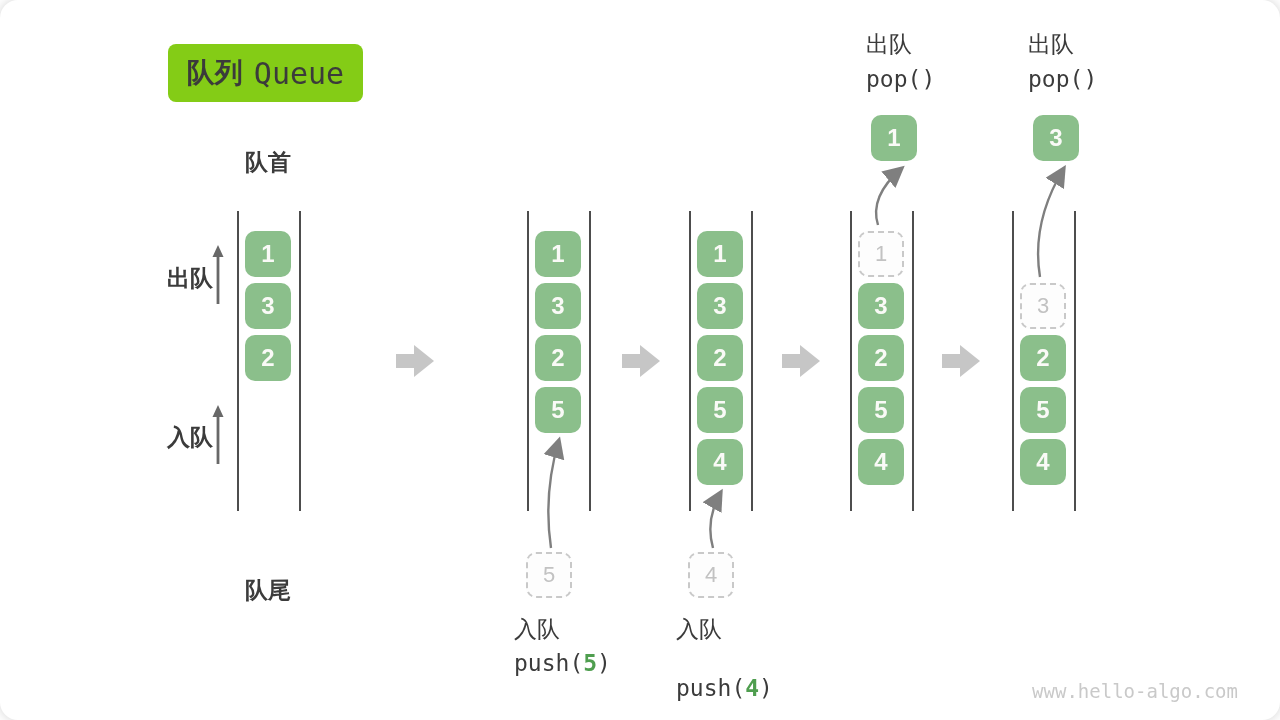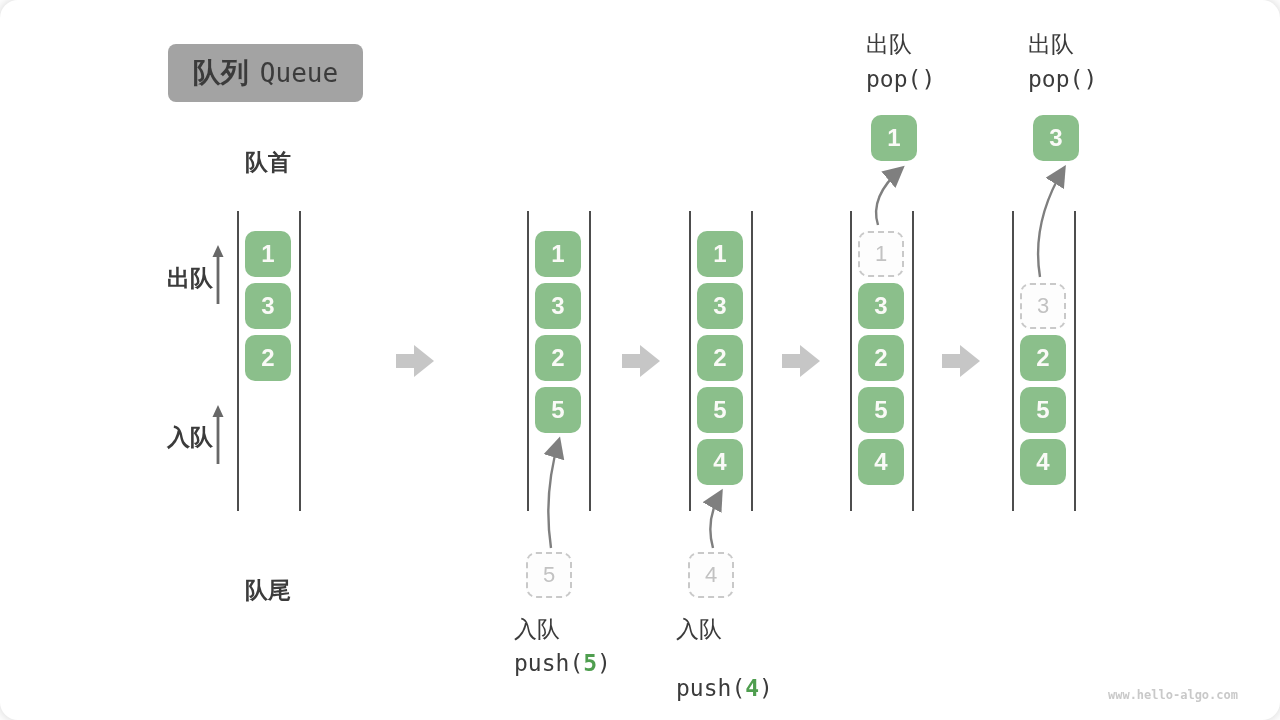--- a/index.html
+++ b/index.html
@@ -8,25 +8,25 @@
     width: 1280px; height: 720px;
     background: #ffffff;
     border-radius: 18px;
     box-shadow: 0 0 12px rgba(0,0,0,.18);
     overflow: hidden;
     font-family: "Liberation Sans", "DejaVu Sans", sans-serif;
   }
   .title-box {
     position: absolute; left: 168px; top: 44px;
     width: 195px; height: 58px;
-    background: #a3a3a3; border-radius: 8px;
+    background: #84cc16; border-radius: 8px;
     display: flex; align-items: center; justify-content: center; gap: 11px;
   }
   .title-zh { font-size: 28px; font-weight: 700; color: #3b3b3b; }
-  .title-en { font-family: "DejaVu Sans Mono", "Liberation Mono", monospace; font-size: 26px; color: #3b3b3b; }
+  .title-en { font-family: "DejaVu Sans Mono", "Liberation Mono", monospace; font-size: 30px; color: #3b3b3b; }
   .lbl { position: absolute; color: #3b3b3b; font-size: 23px; font-weight: 700; white-space: nowrap; transform: translate(-50%, -50%); }
   .vline { position: absolute; width: 2px; background: #4d4d4d; }
   .qbox {
     position: absolute; width: 46px; height: 46px;
     background: #8bbf8b; border-radius: 10px;
     display: flex; align-items: center; justify-content: center;
     color: #fafaf7; font-size: 24px; font-weight: 600;
   }
   .ghost {
     background: #fdfdfd;
@@ -35,23 +35,22 @@
     color: #c2c2c2; font-weight: 400; font-size: 22px;
   }
   .annot-label { position: absolute; color: #3b3b3b; font-size: 23px; font-weight: 400; white-space: nowrap; }
   .annot-code {
     position: absolute; color: #3b3b3b; font-size: 23px; white-space: nowrap;
     font-family: "DejaVu Sans Mono", "Liberation Mono", monospace;
   }
   .annot-code .arg { color: #4f9e4f; font-weight: 700; }
   .watermark {
     position: absolute; right: 42px; bottom: 18px;
-    color: #c9c9c9; font-size: 12px;
+    color: #c9c9c9; font-size: 19px;
     font-family: "DejaVu Sans Mono", "Liberation Mono", monospace;
-    font-weight: bold;
   }
   svg.arrows { position: absolute; left: 0; top: 0; pointer-events: none; }
 </style>
 </head>
 <body>
 
 <div class="canvas">
 
   <div class="title-box">
     <span class="title-zh">队列</span>

